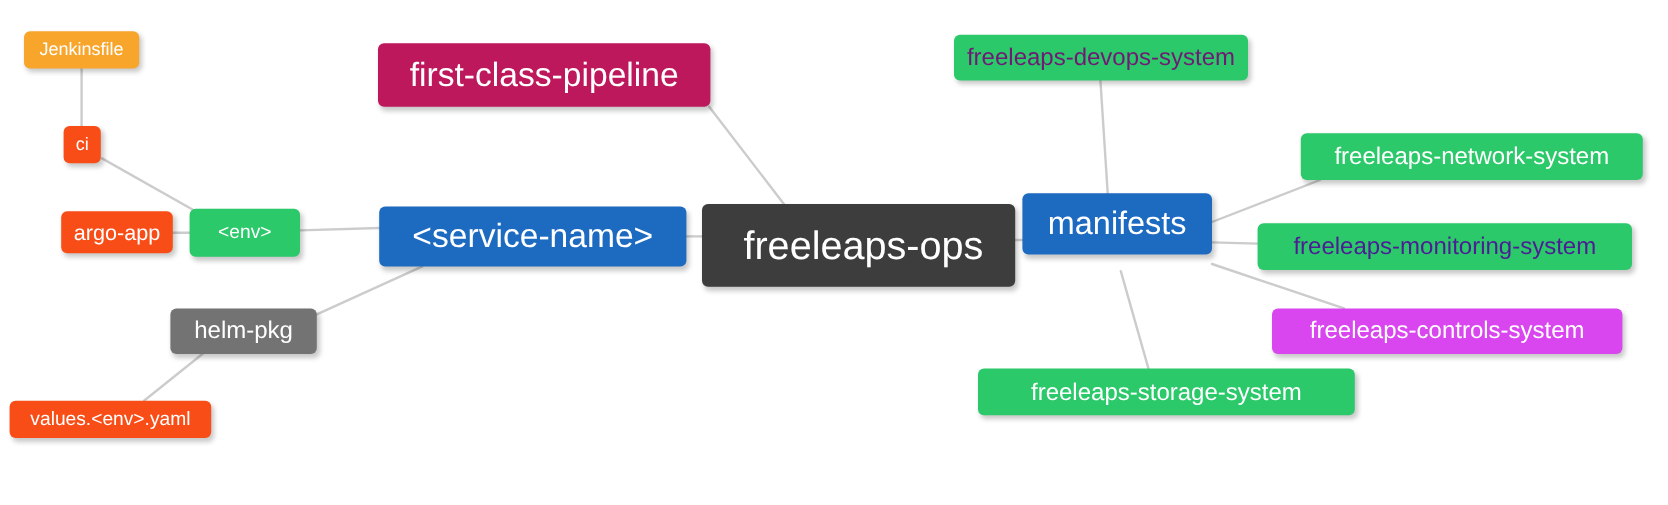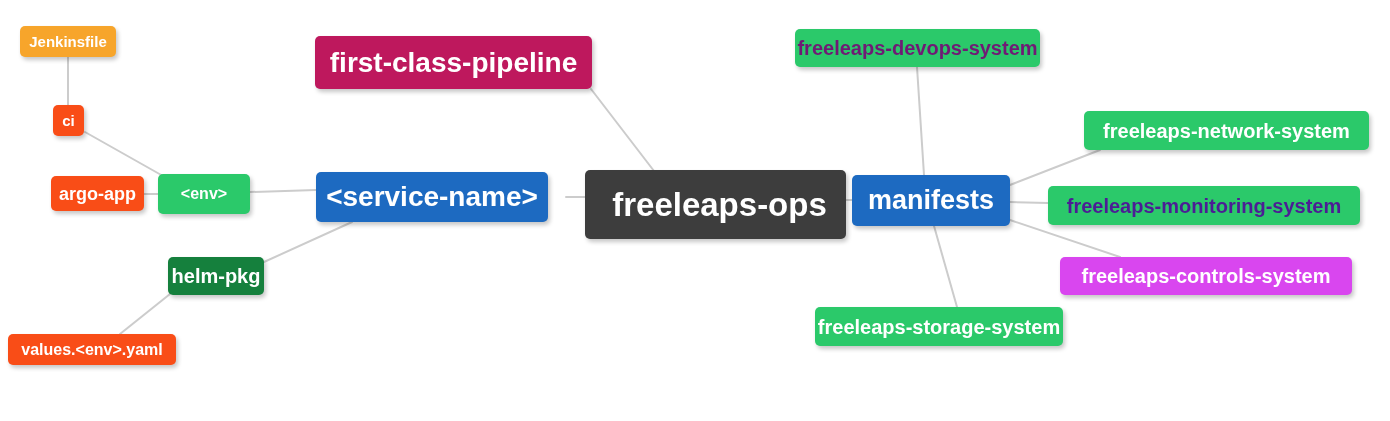--- a/index.html
+++ b/index.html
@@ -21,21 +21,20 @@
     top: 0;
     width: 1390px;
     height: 421px;
   }
   .nodes-layer {
     position: absolute;
     left: 0;
     top: 0;
     width: 1390px;
     height: 421px;
-    font-weight: bold;
   }
   .node {
     position: absolute;
     display: flex;
     align-items: center;
     justify-content: center;
     box-sizing: border-box;
     color: #ffffff;
     border-radius: 5px;
     box-shadow: 2px 3px 4px rgba(0,0,0,0.22);
@@ -64,25 +63,25 @@
       <line x1="1010" y1="185" x2="1100" y2="150" stroke="#cccccc" stroke-width="2" stroke-linecap="round"></line>
       <line x1="1010" y1="202" x2="1048" y2="203" stroke="#cccccc" stroke-width="2" stroke-linecap="round"></line>
       <line x1="1010" y1="220" x2="1120" y2="257" stroke="#cccccc" stroke-width="2" stroke-linecap="round"></line>
       <line x1="934" y1="226" x2="957" y2="307" stroke="#cccccc" stroke-width="2" stroke-linecap="round"></line>
     </svg>
   <div class="nodes-layer" id="nodes-layer">
       <div class="node" style="left: 20px; top: 26px; width: 96px; height: 31px; font-size: 15px; background: rgb(247, 165, 43); color: rgb(255, 255, 255);">Jenkinsfile</div>
       <div class="node" style="left: 53px; top: 105px; width: 31px; height: 31px; font-size: 15px; background: rgb(249, 77, 23); color: rgb(255, 255, 255);">ci</div>
       <div class="node" style="left: 30px; top: 176px; width: 93px; height: 35px; font-size: 18px; background: rgb(249, 77, 23); color: rgb(255, 255, 255); margin-left: 21px;">argo-app</div>
       <div class="node" style="left: 158px; top: 174px; width: 92px; height: 40px; font-size: 16px; background: rgb(43, 201, 106); color: rgb(255, 255, 255);">&lt;env&gt;</div>
-      <div class="node" style="left: 168px; top: 257px; width: 96px; height: 38px; font-size: 20px; background: #15803d; color: rgb(255, 255, 255);">helm-pkg</div>
+      <div class="node" style="left: 142px; top: 257px; width: 122px; height: 38px; font-size: 20px; background: #737373; color: rgb(255, 255, 255);">helm-pkg</div>
       <div class="node" style="left: 8px; top: 334px; width: 168px; height: 31px; font-size: 16px; background: rgb(249, 77, 23); color: rgb(255, 255, 255); text-align: center;">values.&lt;env&gt;.yaml</div>
       <div class="node" style="left: 315px; top: 36px; width: 277px; height: 53px; font-size: 28px; background: #be185d; color: rgb(255, 255, 255); text-align: center;">first-class-pipeline</div>
-      <div class="node" style="left: 316px; top: 172px; width: 232px; height: 50px; font-size: 28px; background: rgb(29, 106, 193); color: rgb(255, 255, 255);">&lt;service-name&gt;</div>
+      <div class="node" style="left: 316px; top: 172px; width: 256px; height: 50px; font-size: 28px; background: rgb(29, 106, 193); color: rgb(255, 255, 255);">&lt;service-name&gt;</div>
       <div class="node" style="left: 585px; top: 170px; width: 261px; height: 69px; font-size: 33px; background: rgb(61, 61, 61); color: rgb(255, 255, 255); padding-left: 16px;">freeleaps-ops</div>
-      <div class="node" style="left: 852px; top: 175px; width: 158px; height: 51px; font-size: 27px; background: rgb(29, 106, 193); color: rgb(255, 255, 255);">manifests</div>
+      <div class="node" style="left: 852px; top: 161px; width: 158px; height: 51px; font-size: 27px; background: rgb(29, 106, 193); color: rgb(255, 255, 255);">manifests</div>
       <div class="node" style="left: 795px; top: 29px; width: 245px; height: 38px; font-size: 20px; background: rgb(43, 201, 106); color: #701a75;">freeleaps-devops-system</div>
       <div class="node" style="left: 1055px; top: 111px; width: 285px; height: 39px; font-size: 20px; background: rgb(43, 201, 106); color: rgb(255, 255, 255); margin-left: 29px;">freeleaps-network-system</div>
       <div class="node" style="left: 1048px; top: 186px; width: 312px; height: 39px; font-size: 20px; background: rgb(43, 201, 106); color: #4c1d95;">freeleaps-monitoring-system</div>
       <div class="node" style="left: 1060px; top: 257px; width: 292px; height: 38px; font-size: 20px; background: #d946ef; color: rgb(255, 255, 255);">freeleaps-controls-system</div>
-      <div class="node" style="left: 815px; top: 307px; width: 248px; height: 39px; font-size: 20px; background: rgb(43, 201, 106); color: rgb(255, 255, 255);">freeleaps-storage-system</div>
+      <div class="node" style="left: 815px; top: 307px; width: 314px; height: 39px; font-size: 20px; background: rgb(43, 201, 106); color: rgb(255, 255, 255);">freeleaps-storage-system</div>
     </div>
 </div>
 
 </body></html>

